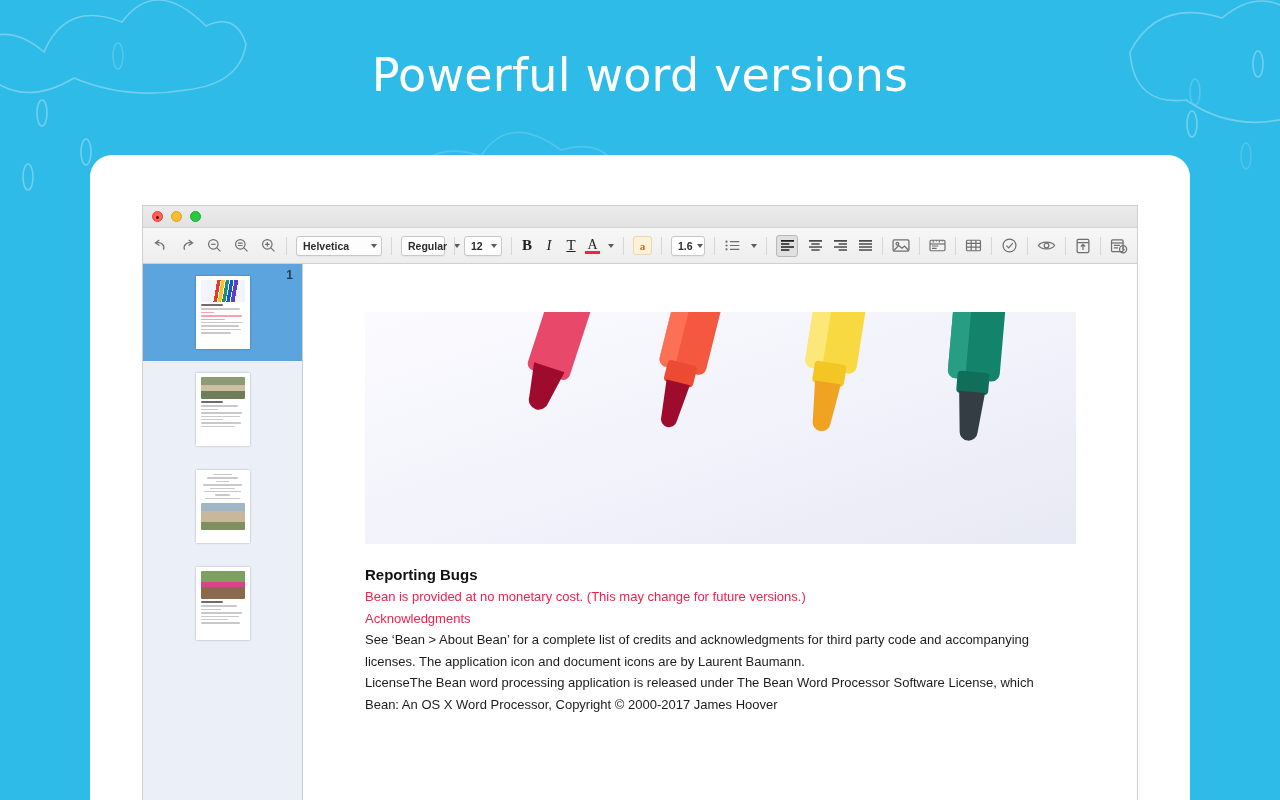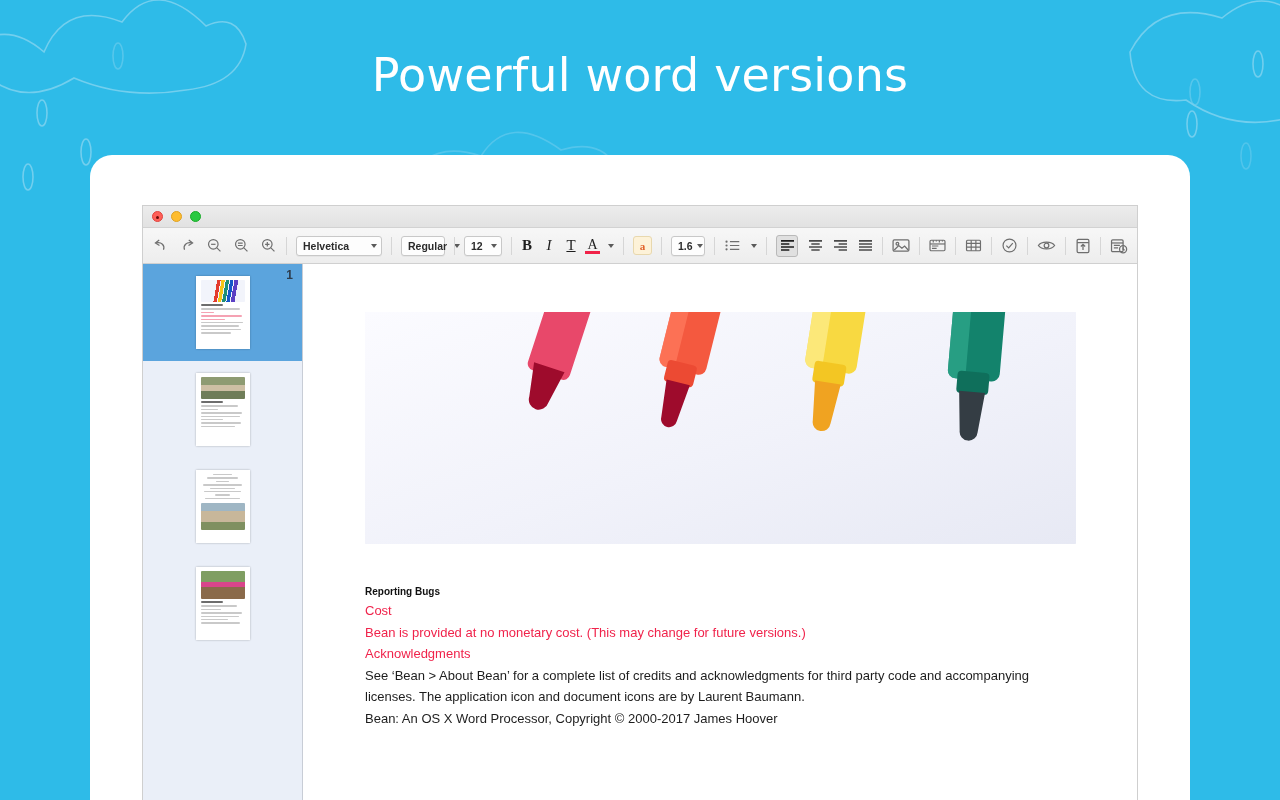--- a/index.html
+++ b/index.html
@@ -150,22 +150,22 @@
   #page {
     padding:48px 62px 0 62px;
   }
   #hero-img {
     width:711px; height:232px; border-radius:1px;
     background:#f4f5fb;
     position:relative; overflow:hidden;
   }
 
   #doc-text { padding-top:22px; }
-  #doc-text h2 { font-size:10px; font-weight:700; color:#111; margin-bottom:3px;
-                 font-family:"Liberation Sans", sans-serif;margin-top:20px; }
+  #doc-text h2 { font-size:15px; font-weight:700; color:#111; margin-bottom:3px;
+                 font-family:"Liberation Sans", sans-serif; }
   #doc-text p { font-size:13px; line-height:21.5px; color:#1d1d1d; }
   #doc-text p.red { color:#f0234b; }
 </style>
 </head>
 <body>
 
 <svg id="bg-deco" viewBox="0 0 1280 800">
   <g stroke="#7fd2ef" stroke-width="1.6" fill="none" opacity=".85">
     <path d="M-30 68 q40 -44 84 -6 q22 -52 78 -30 q34 -46 84 4 q30 -14 40 18 q-6 40 -60 46
              q-60 10 -112 -12 q-46 28 -82 2 Q-18 94 -30 68Z" transform="translate(-10 -10)"></path>
@@ -514,24 +514,24 @@
               <rect x="12" y="118" width="32" height="22" rx="4" fill="#4d33ab"></rect>
               <path d="M15 138 h26 l-4 42 a9 9 0 0 1 -18 0 Z" fill="#2b2f3a"></path>
             </g>
 
             <rect width="711" height="232" fill="none"></rect>
           </svg>
         </div>
 
         <div id="doc-text">
           <h2>Reporting Bugs</h2>
-          <p class="red">Cost</p>
           <p class="red">Bean is provided at no monetary cost. (This may change for future versions.)</p>
           <p class="red">Acknowledgments</p>
           <p>See ‘Bean &gt; About Bean’ for a complete list of credits and acknowledgments for third party code and accompanying licenses. The application icon and document icons are by Laurent Baumann.</p>
+          <p>LicenseThe Bean word processing application is released under The Bean Word Processor Software License, which</p>
           <p>Bean: An OS X Word Processor, Copyright © 2000-2017 James Hoover</p>
         </div>
 
       </div>
     </div>
 
   </div>
 </div>
 
 </body></html>

